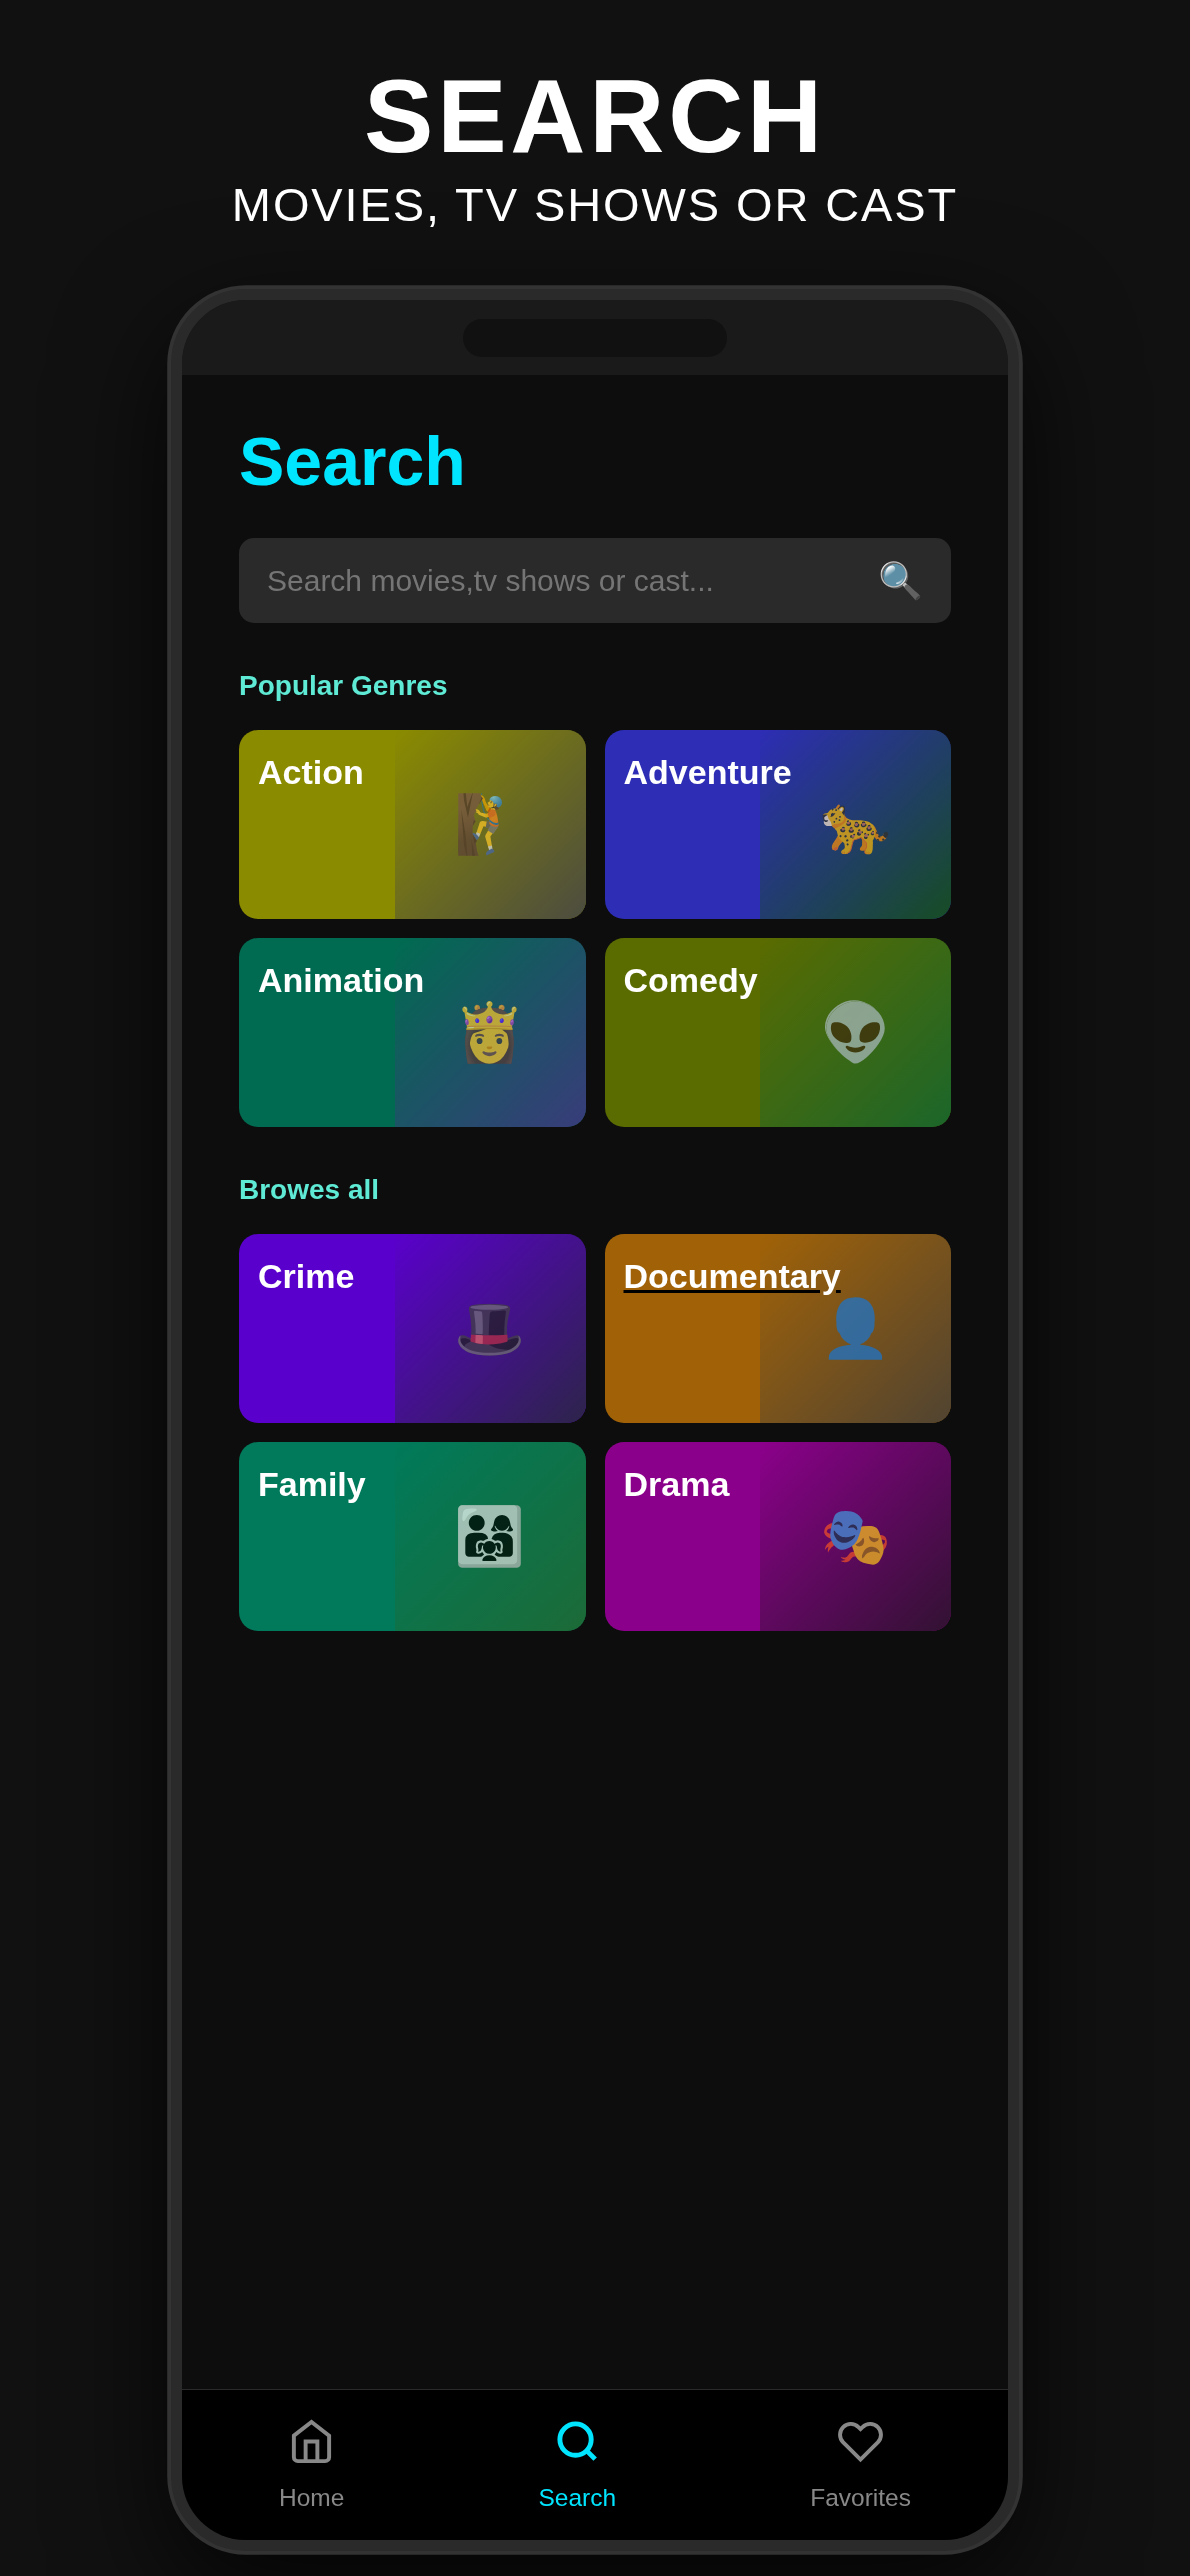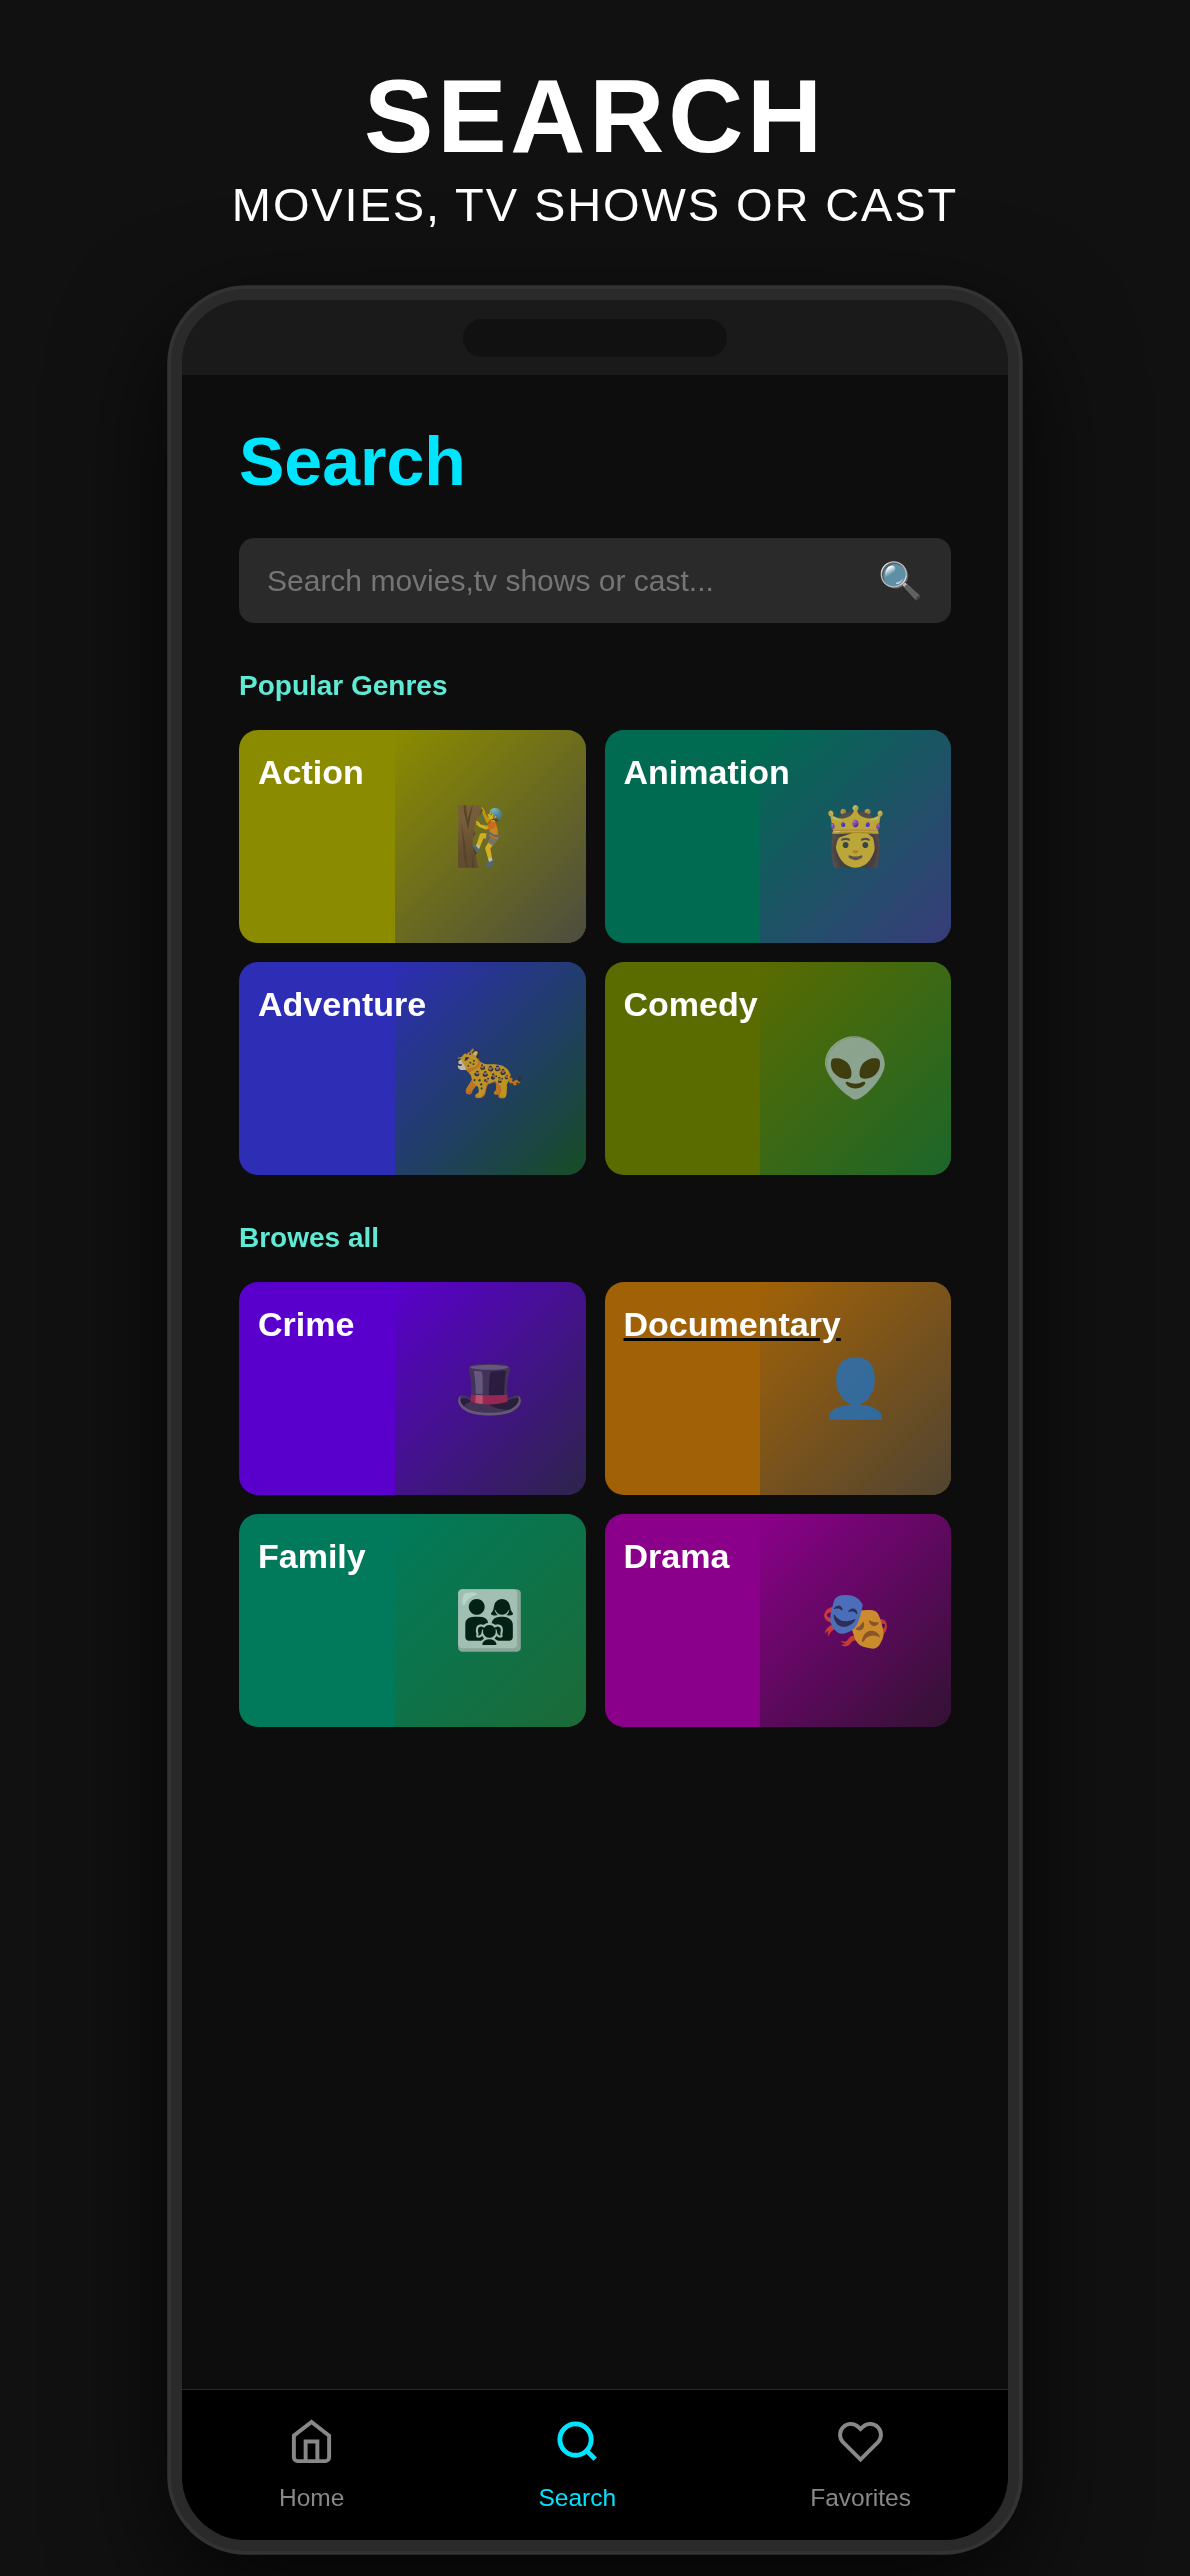--- a/index.html
+++ b/index.html
@@ -118,21 +118,21 @@
     }
 
     .genres-grid {
       display: grid;
       grid-template-columns: 1fr 1fr;
       gap: 19px;
       margin-bottom: 47px;
     }
 
     .genre-card {
-      height: 213px;
+      height: 189px;
       border-radius: 19px;
       position: relative;
       overflow: hidden;
       display: flex;
       align-items: flex-start;
       justify-content: flex-start;
       cursor: pointer;
     }
 
     .genre-label {
@@ -337,34 +337,34 @@
 
       <div class="genre-card genre-action">
         <span class="genre-label">Action</span>
         <div class="poster-thumb">
           <div class="poster-mechanic">
             <div class="figure">🧗</div>
           </div>
         </div>
       </div>
 
+      <div class="genre-card genre-adventure">
+        <span class="genre-label">Adventure</span>
+        <div class="poster-thumb">
+          <div class="poster-jungle">
+            <div class="figure">🐆</div>
+          </div>
+        </div>
+      </div>
+
       <div class="genre-card genre-animation">
         <span class="genre-label">Animation</span>
         <div class="poster-thumb">
           <div class="poster-cinderella">
             <div class="figure">👸</div>
-          </div>
-        </div>
-      </div>
-
-      <div class="genre-card genre-adventure">
-        <span class="genre-label">Adventure</span>
-        <div class="poster-thumb">
-          <div class="poster-jungle">
-            <div class="figure">🐆</div>
           </div>
         </div>
       </div>
 
       <div class="genre-card genre-comedy">
         <span class="genre-label">Comedy</span>
         <div class="poster-thumb">
           <div class="poster-rick">
             <div class="figure">👽</div>
           </div>

